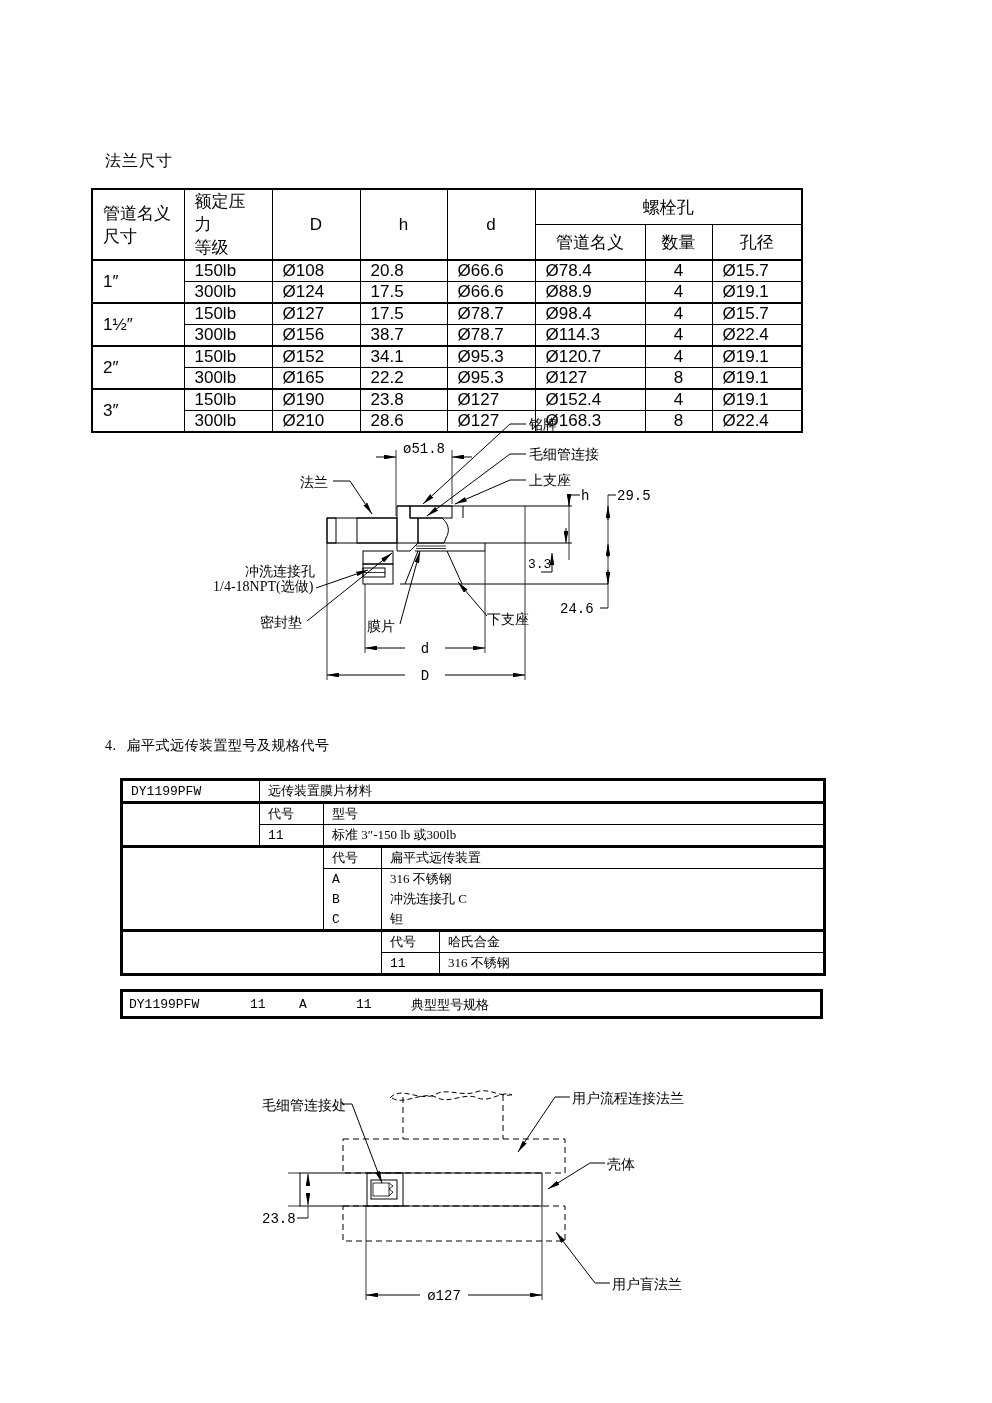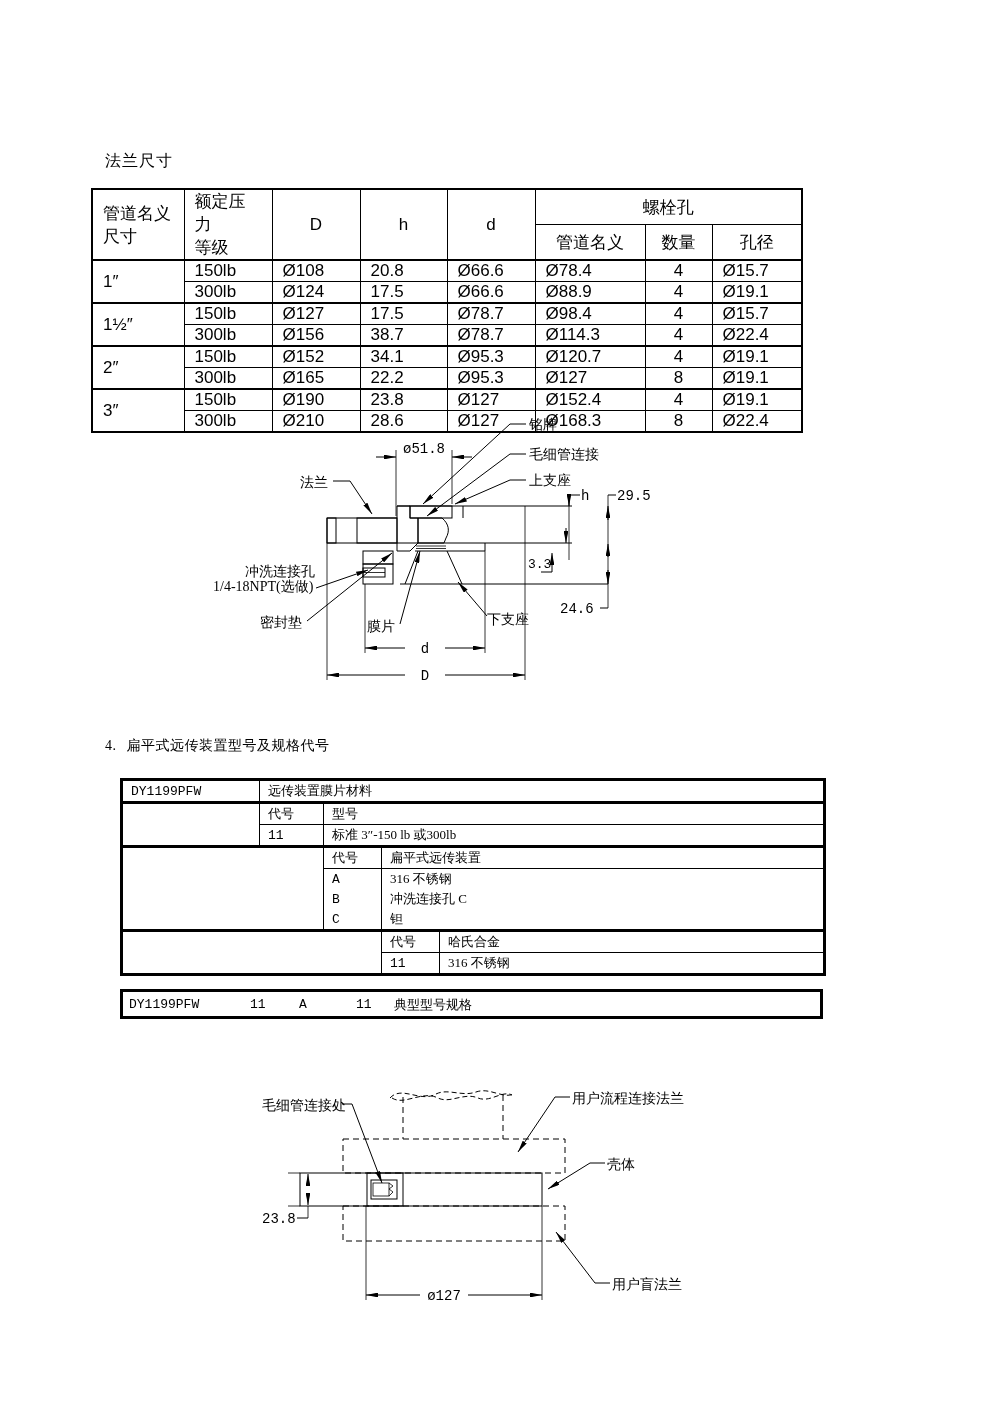--- a/index.html
+++ b/index.html
@@ -323,21 +323,21 @@
       <td>316 不锈钢</td>
     </tr>
   </tbody>
     </table>
 
   <div id="typical" class="abs">
     <span class="mono" style="left:6px">DY1199PFW</span>
     <span class="mono" style="left:127px">11</span>
     <span class="mono" style="left:176px">A</span>
     <span class="mono" style="left:233px">11</span>
-    <span style="left:271px">典型型号规格</span>
+    <span style="left:288px">典型型号规格</span>
   </div>
 
   <svg id="svg2" class="abs" style="left:240px;top:1035px" width="460" height="228" viewBox="0 0 460 228">
     <defs>
       <pattern id="p2" width="5" height="5" patternUnits="userSpaceOnUse" patternTransform="rotate(45)">
         <rect width="5" height="5" fill="#fff"></rect>
         <line x1="0" y1="0" x2="0" y2="5" stroke="#000" stroke-width="0.8"></line>
       </pattern>
       <marker id="m2" viewBox="0 0 10 4" refX="10" refY="2" markerWidth="12" markerHeight="4.8" orient="auto-start-reverse">
           <path d="M0,0 L10,2 L0,4 Z" fill="#000"></path>

